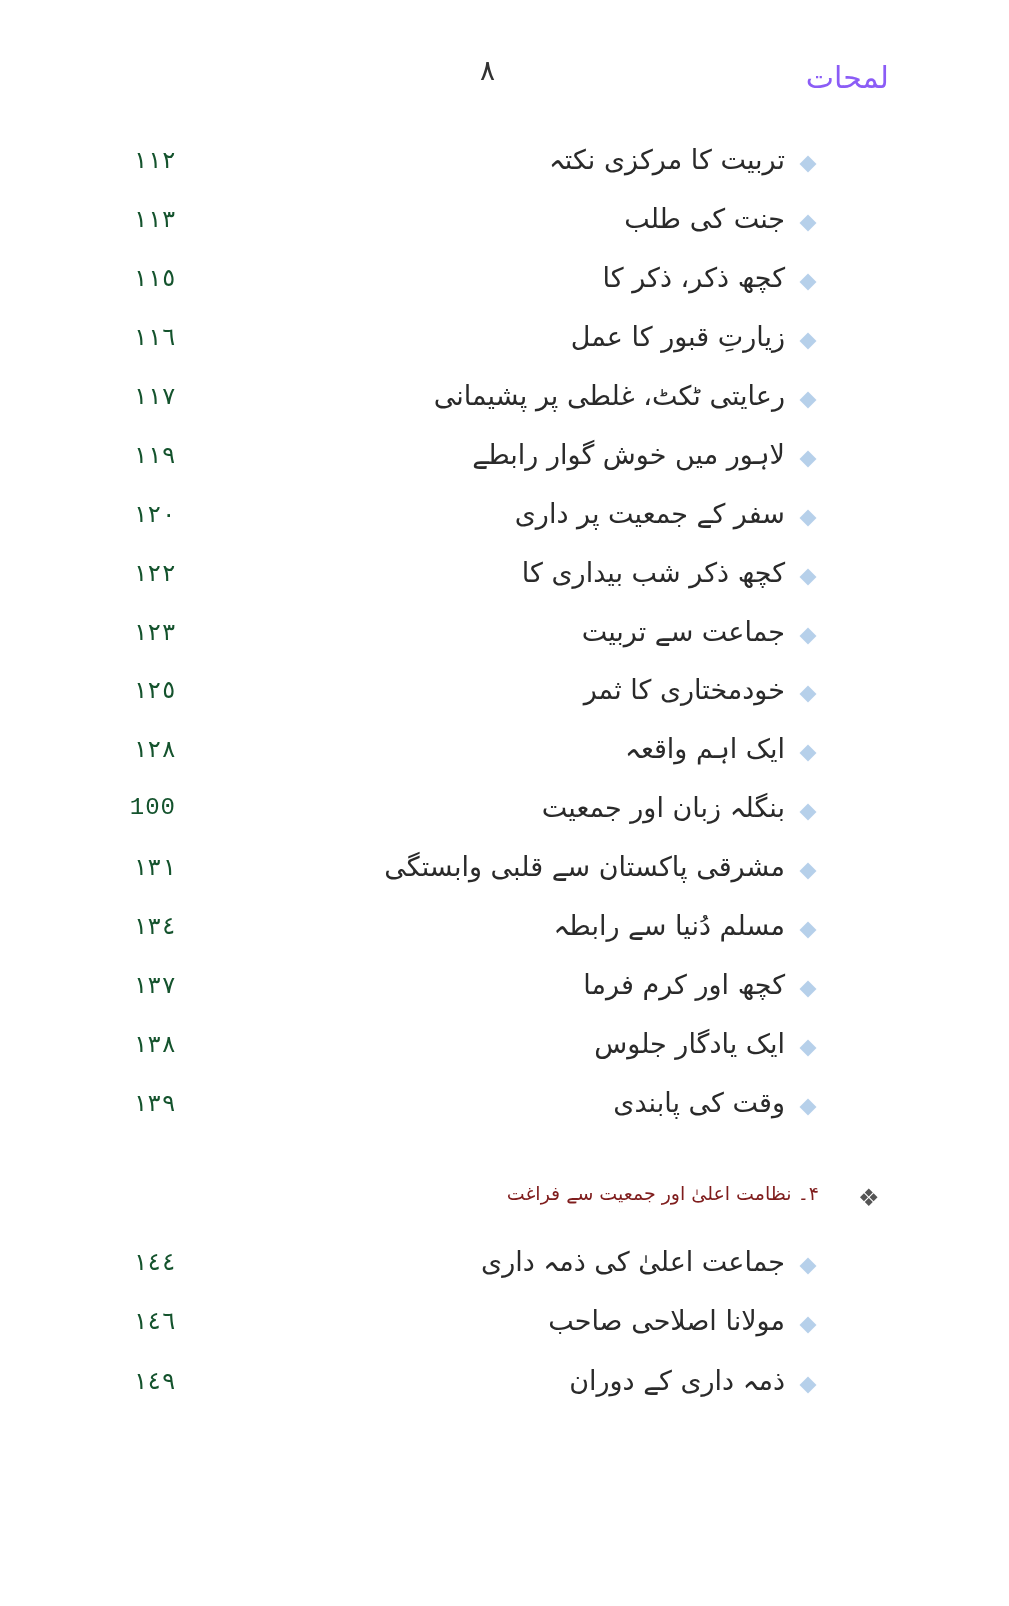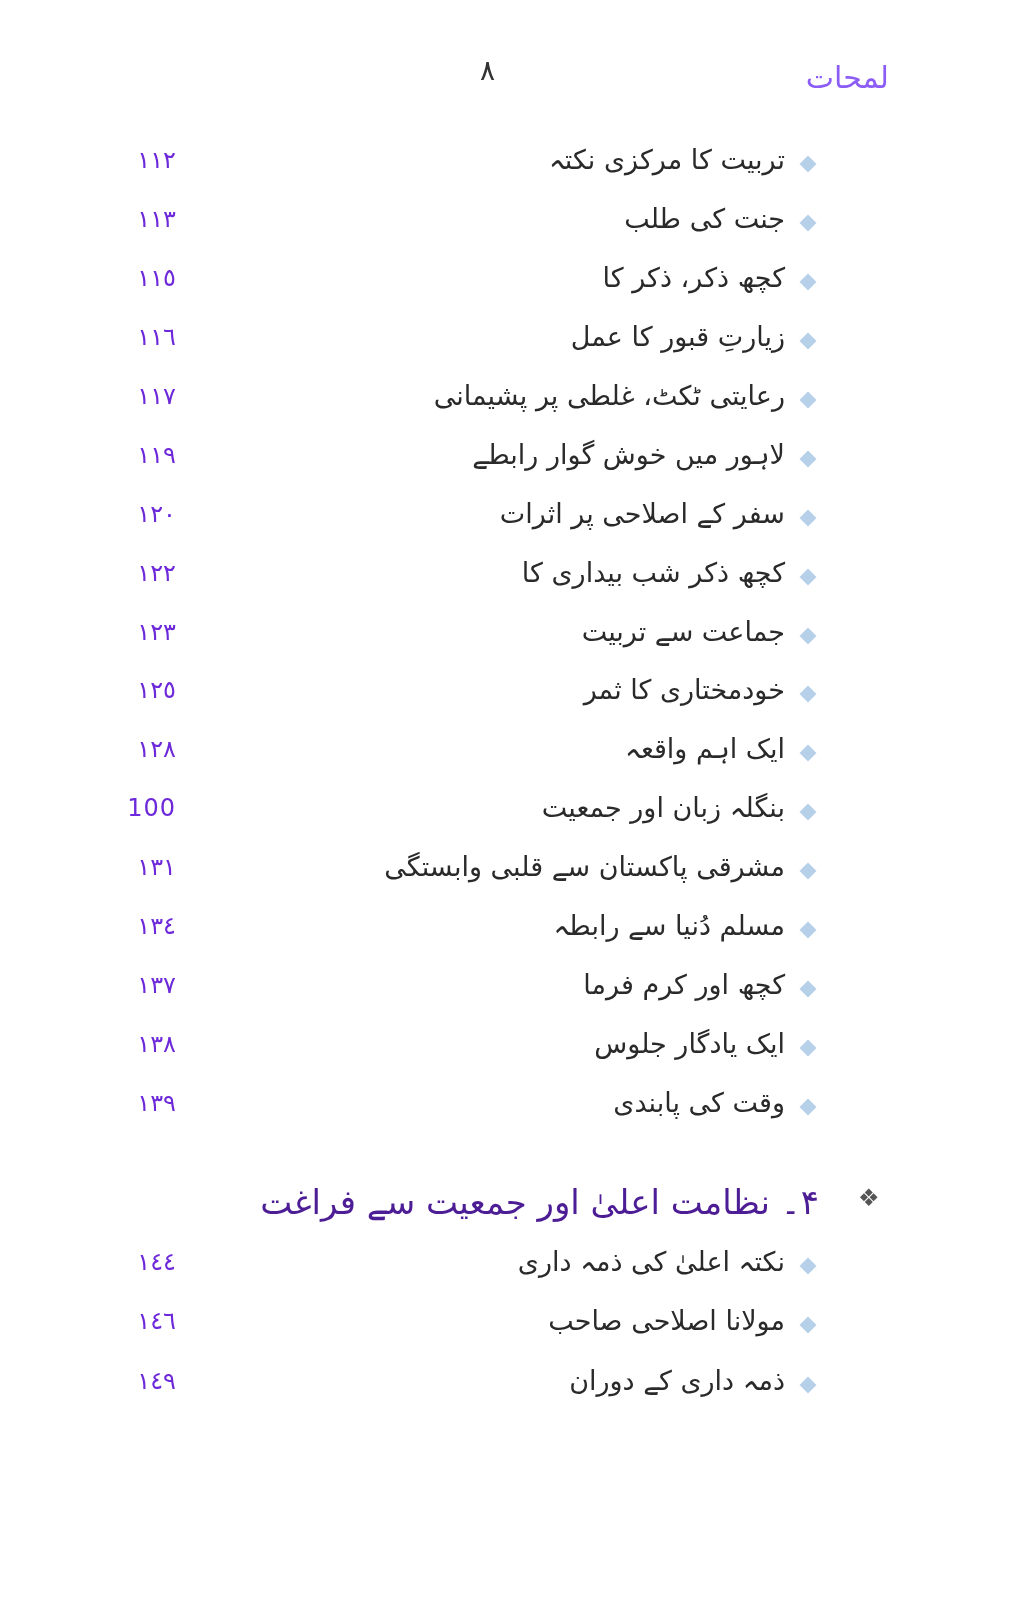--- a/index.html
+++ b/index.html
@@ -70,44 +70,45 @@
     white-space: nowrap;
   }
   .toc-row .pg {
     position: absolute;
     left: 128px;
     width: 48px;
     top: 4px;
     text-align: right;
     direction: rtl;
     font-size: 24px;
-    color: #6d28d9;
+    color: #14532d;
     letter-spacing: 1px;
+    font-family: Liberation Mono, monospace;
   }
   .chapter-heading {
     position: absolute;
     top: 1178px;
     left: 0;
     width: 1009px;
     height: 50px;
   }
   .chapter-heading .orn {
     position: absolute;
     left: 858px;
     top: 6px;
     font-size: 24px;
     color: #555;
   }
   .chapter-heading .chtitle {
     position: absolute;
     right: 190px;
     top: 4px;
     direction: rtl;
-    font-size: 34px;
-    color: #4c1d95;
+    font-size: 19px;
+    color: #7f1d1d;
     white-space: nowrap;
   }
 </style>
 </head>
 <body>
 
 <div class="page-header">
   <div class="running-title">لمحات</div>
   <div class="page-number">٨</div>
 </div>
@@ -138,21 +139,21 @@
     <span class="title">رعایتی ٹکٹ، غلطی پر پشیمانی</span>
     <span class="pg">١١٧</span>
   </div>
   <div class="toc-row" style="top:437px">
     <span class="bullet"></span>
     <span class="title">لاہور میں خوش گوار رابطے</span>
     <span class="pg">١١٩</span>
   </div>
   <div class="toc-row" style="top:496px">
     <span class="bullet"></span>
-    <span class="title">سفر کے اصلاحی پر اثرات</span>
+    <span class="title">سفر کے جمعیت پر داری</span>
     <span class="pg">١٢٠</span>
   </div>
   <div class="toc-row" style="top:555px">
     <span class="bullet"></span>
     <span class="title">کچھ ذکر شب بیداری کا</span>
     <span class="pg">١٢٢</span>
   </div>
   <div class="toc-row" style="top:614px">
     <span class="bullet"></span>
     <span class="title">جماعت سے تربیت</span>
@@ -201,21 +202,21 @@
 </div>
 
 <div class="chapter-heading">
   <span class="orn">❖</span>
   <span class="chtitle">۴۔  نظامت اعلیٰ اور جمعیت سے فراغت</span>
 </div>
 
 <div class="toc">
   <div class="toc-row" style="top:1244px">
     <span class="bullet"></span>
-    <span class="title">نکتہ اعلیٰ کی ذمہ داری</span>
+    <span class="title">جماعت اعلیٰ کی ذمہ داری</span>
     <span class="pg">١٤٤</span>
   </div>
   <div class="toc-row" style="top:1303px">
     <span class="bullet"></span>
     <span class="title">مولانا اصلاحی صاحب</span>
     <span class="pg">١٤٦</span>
   </div>
   <div class="toc-row" style="top:1363px">
     <span class="bullet"></span>
     <span class="title">ذمہ داری کے دوران</span>

